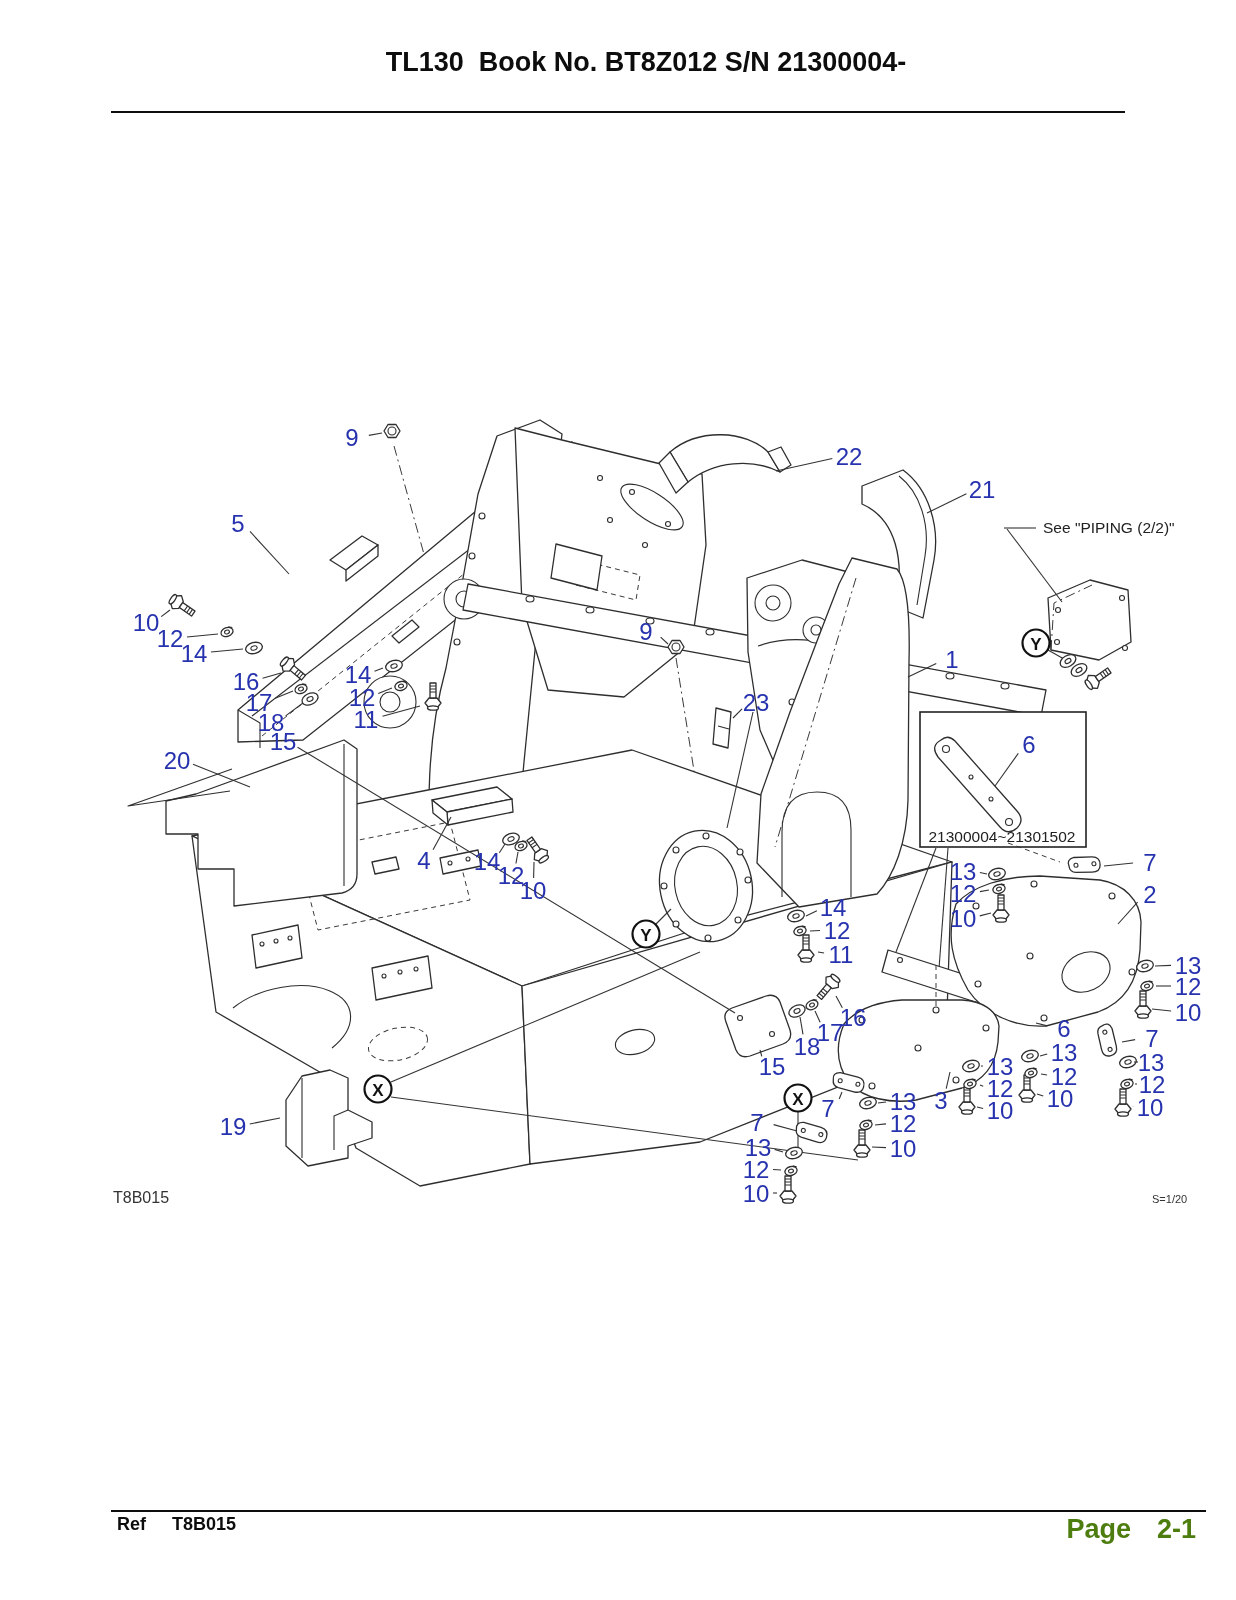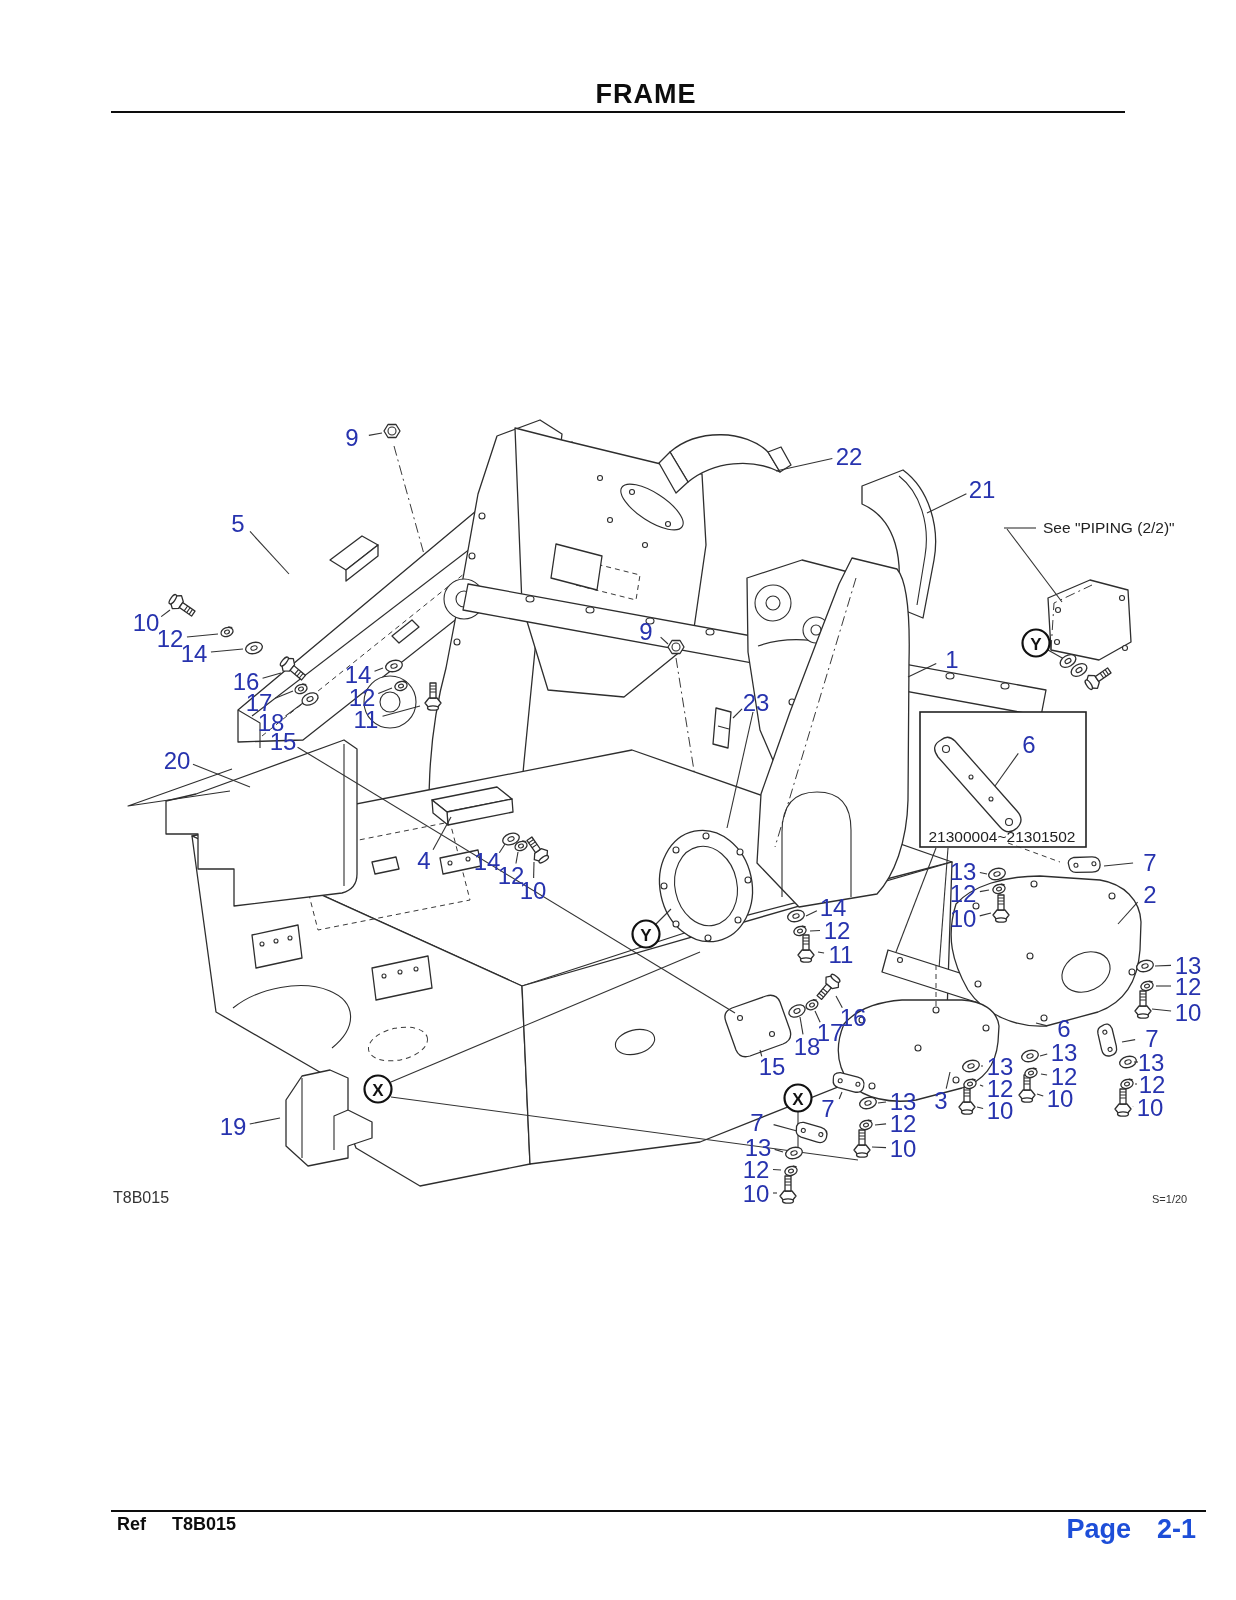--- a/index.html
+++ b/index.html
@@ -7,38 +7,38 @@
         font-family:"Liberation Sans",sans-serif;overflow:hidden;margin:0 auto;}
   .hdr{position:absolute;left:56px;top:47px;width:1180px;text-align:center;
        font-weight:bold;font-size:27px;color:#0d0d0d;white-space:pre;}
   .hdr2{position:absolute;left:56px;top:79px;width:1180px;text-align:center;
         font-weight:bold;font-size:27px;color:#0d0d0d;letter-spacing:1px;}
   .rule-top{position:absolute;left:111px;top:111px;width:1014px;height:0;
             border-top:2px solid #0d0d0d;}
   .rule-bot{position:absolute;left:111px;top:1510px;width:1095px;height:0;
             border-top:2.5px solid #0d0d0d;}
   .ftr-left{position:absolute;left:117px;top:1514px;font-size:18px;font-weight:bold;color:#0d0d0d;white-space:pre;}
-  .ftr-right{position:absolute;right:40px;top:1514px;font-size:27px;font-weight:bold;color:#1d4ed8;white-space:pre;margin-left:39px;}
+  .ftr-right{position:absolute;right:40px;top:1514px;font-size:27px;font-weight:bold;color:#4d7c0f;white-space:pre;margin-left:39px;}
   .ftr-gap{display:inline-block;width:26px;}
   svg{position:absolute;left:0;top:0;}
   svg text{font-family:"Liberation Sans",sans-serif;}
   .part{stroke:#2e2e2e;stroke-width:1.3;fill:#ffffff;stroke-linejoin:round;}
   .pline{stroke:#2e2e2e;stroke-width:1.1;fill:none;stroke-linejoin:round;}
   .hole{stroke:#2e2e2e;stroke-width:1.1;fill:#ffffff;}
   .dash{stroke:#3a3a3a;stroke-width:1;fill:none;stroke-dasharray:5 4;}
   .dashdot{stroke:#3a3a3a;stroke-width:1;fill:none;stroke-dasharray:10 4 2 4;}
   .lead{stroke:#333;stroke-width:1.1;fill:none;}
   .boxframe{stroke:#222;stroke-width:1.6;fill:#ffffff;}
 </style>
 </head>
 <body>
 
 <div class="page">
 
-  <div class="hdr2">FRAME</div>
+  <div class="hdr">TL130  Book No. BT8Z012 S/N 21300004-</div>
   <div class="rule-top"></div>
 
   <svg id="diagram-svg" width="1236" height="1600" viewBox="0 0 1236 1600">
     <defs>
       <g id="bolt-icon">
         <path d="M-8,-5 L-4,-10 L4,-10 L8,-5 L4,0 L-4,0 Z" class="part"></path>
         <ellipse cx="0" cy="-10" rx="5.5" ry="2.2" class="part"></ellipse>
         <path d="M-3,0 L3,0 L3,15 L-3,15 Z" class="part"></path>
         <path d="M-3,6 L3,6 M-3,9 L3,9 M-3,12 L3,12" class="pline"></path>
       </g>

